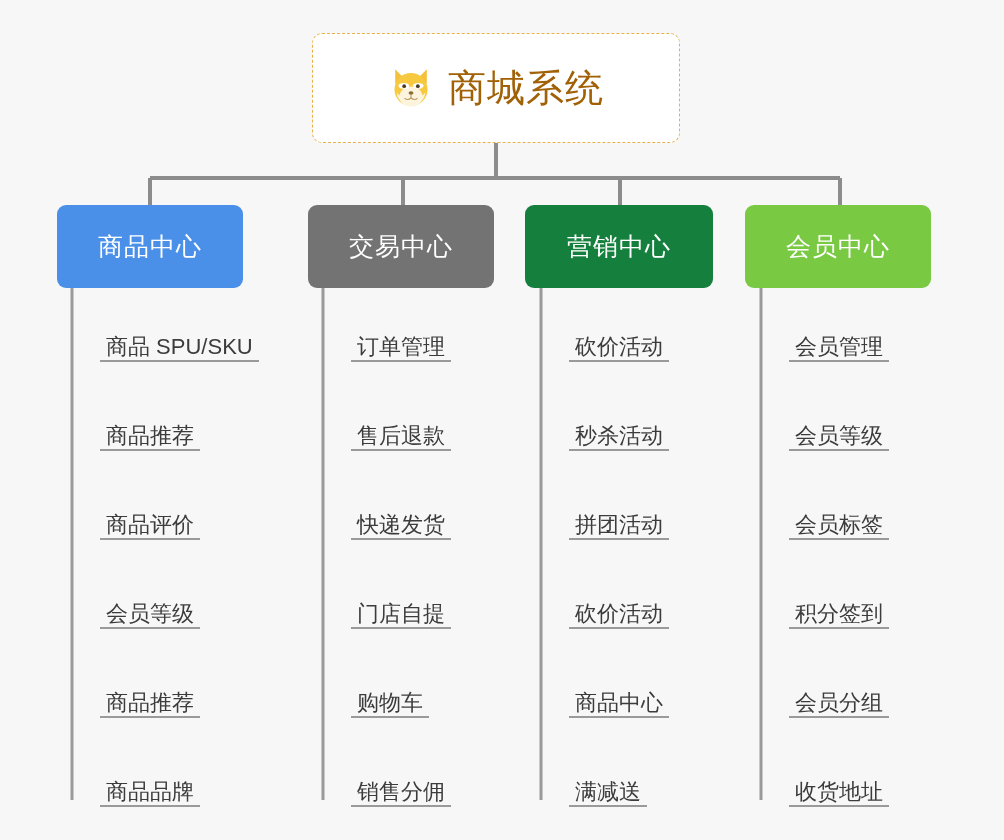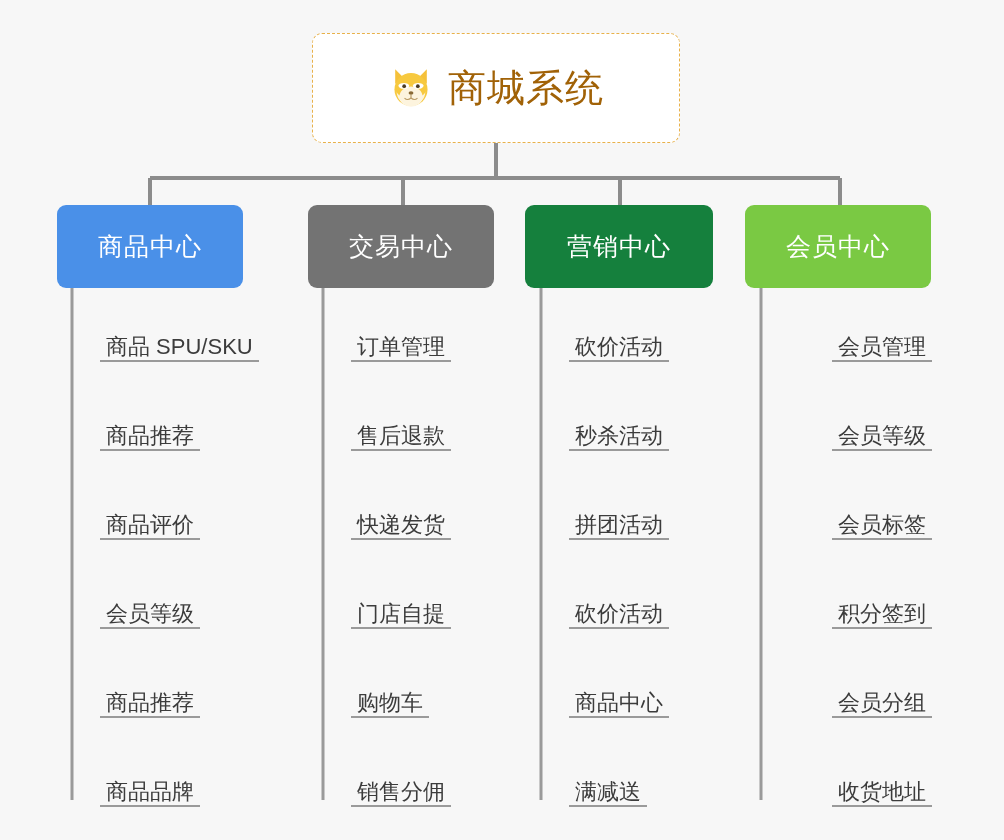--- a/index.html
+++ b/index.html
@@ -82,21 +82,21 @@
   .branch-head.c3 { left: 745px; width: 186px; }
 
   
   .leaf-col {
     position: absolute;
     top: 273px;
   }
   .leaf-col.c0 { left: 72px;  }
   .leaf-col.c1 { left: 323px; }
   .leaf-col.c2 { left: 541px; }
-  .leaf-col.c3 { left: 804px; }
+  .leaf-col.c3 { left: 761px; }
 
   .leaf-item {
     height: 89px;
     display: flex;
     align-items: flex-end;
     padding-left: 28px;
   }
   .leaf-label {
     font-size: 22px;
     color: #3c3c3c;

